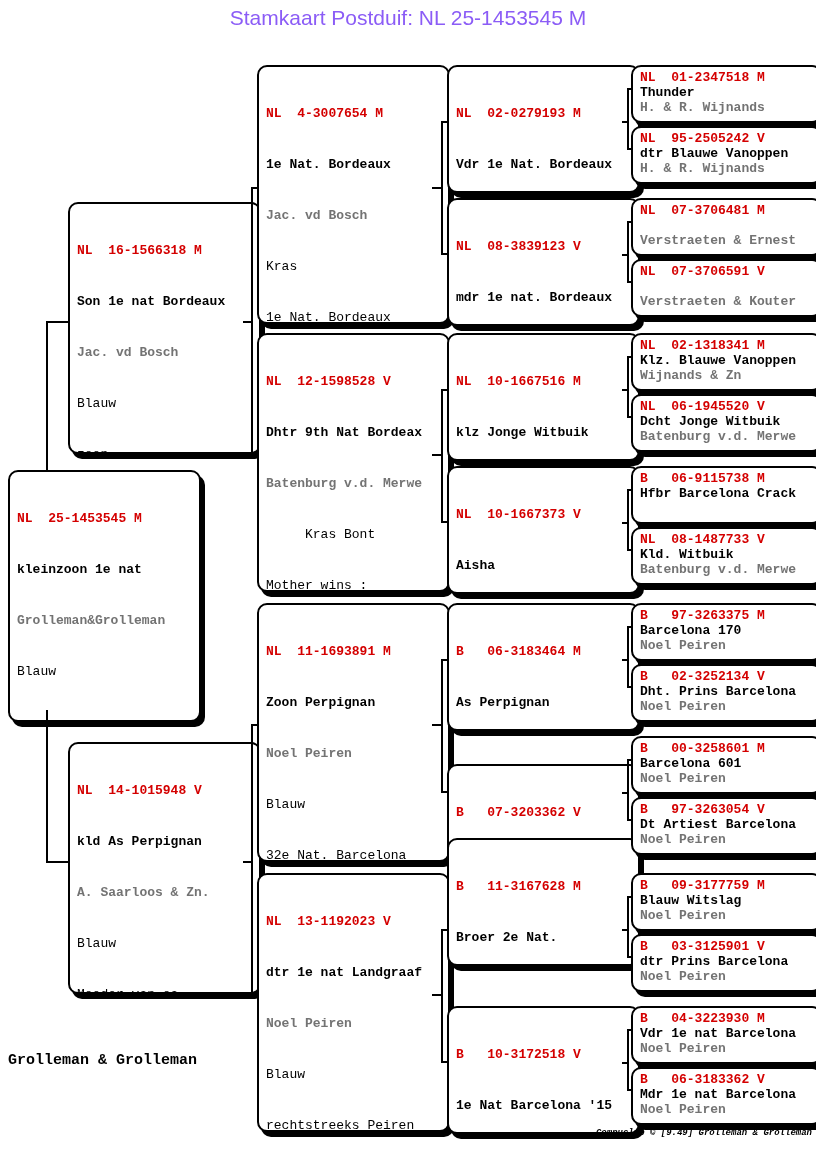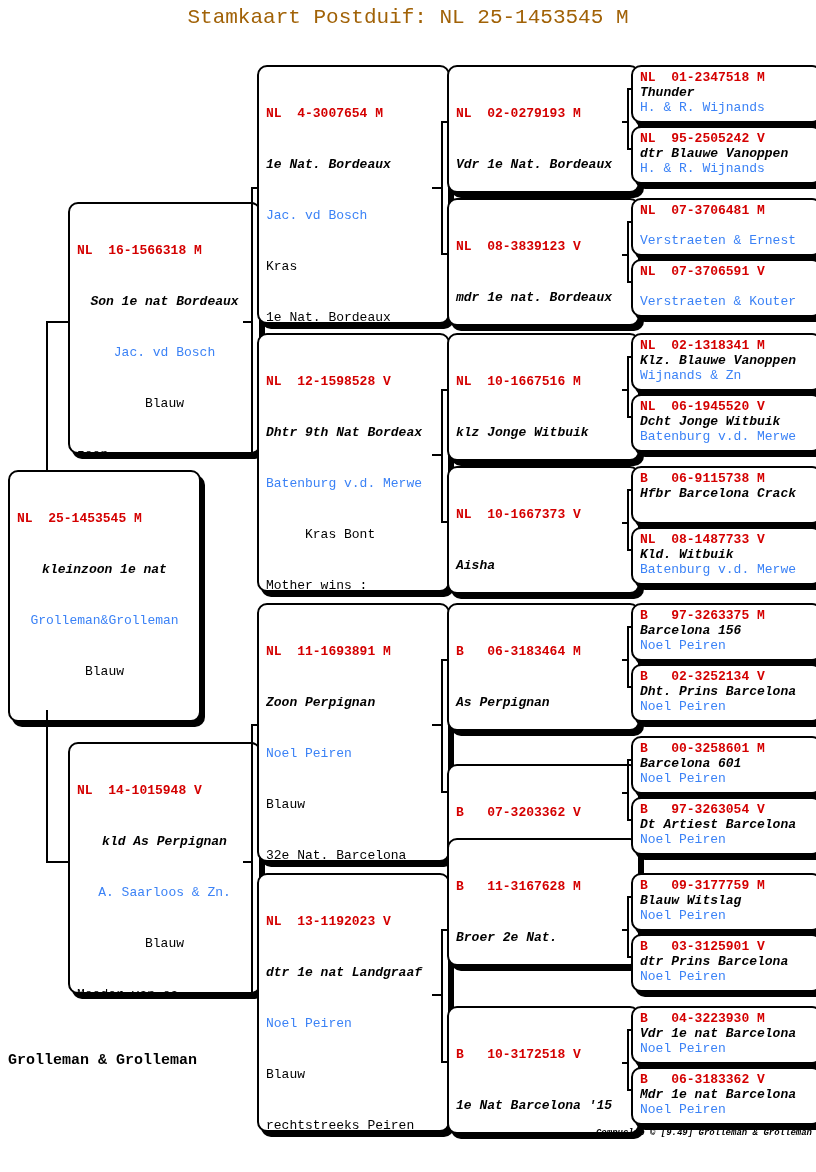--- a/index.html
+++ b/index.html
@@ -1,28 +1,28 @@
 <!DOCTYPE html>
 <html><head>
 <meta charset="utf-8">
 <style>
   html,body{margin:0;padding:0;background:#fff}
   #page{position:relative;width:816px;height:1172px;background:#fff;overflow:hidden;
         font-family:"Liberation Mono","DejaVu Sans Mono",monospace;color:#000}
   .title{position:absolute;top:6px;left:0;width:100%;text-align:center;
-         font-family:Liberation Mono, monospace;font-size:21px;color:#a16207}
+         font-family:Liberation Sans, sans-serif;font-size:21px;color:#8b5cf6}
   .box{position:absolute;background:#fff;border:2px solid #000;border-radius:10px;
        box-shadow:4px 5px 0 #000;padding:4px 7px;font-size:13px;line-height:17px;
        white-space:pre;overflow:hidden}
   .ring{color:#d40000;font-weight:bold;min-height:17px}
-  .bname{font-weight:bold;font-style:italic;min-height:17px}
-  .bowner{color:#3b82f6;font-weight:normal;min-height:17px}
+  .bname{font-weight:bold;min-height:17px}
+  .bowner{color:#737373;font-weight:bold;min-height:17px}
   .bcolor{min-height:17px}
   .bline{min-height:17px}
-  .hc .bname,.hc .bowner,.hc .bcolor{text-align:center}
+  .hc .bname,.hc .bowner,.hc .bcolor{text-align:left}
   .g5{line-height:15px;padding:3px 7px}
   .g5 .ring,.g5 .bname,.g5 .bowner{min-height:15px}
   .v{position:absolute;width:2px;background:#000}
   .h{position:absolute;height:2px;background:#000}
   .footer{position:absolute;left:8px;top:1016px;font-size:13px;line-height:17px;white-space:pre}
   .fname{font-weight:bold;font-size:15px;line-height:21px}
   .credit{position:absolute;right:4px;top:1128px;font-weight:bold;font-style:italic;font-size:9px}
 </style>
 </head>
 <body>
@@ -142,21 +142,21 @@
 
   <div id="gen5-slots">
       <div class="box g5" style="left: 631px; top: 65px; width: 173px; height: 48px;"><div class="ring">NL  01-2347518 M</div><div class="bname">Thunder</div><div class="bowner">H. &amp; R. Wijnands</div></div>
       <div class="box g5" style="left: 631px; top: 126px; width: 173px; height: 48px;"><div class="ring">NL  95-2505242 V</div><div class="bname">dtr Blauwe Vanoppen</div><div class="bowner">H. &amp; R. Wijnands</div></div>
       <div class="box g5" style="left: 631px; top: 198px; width: 173px; height: 48px;"><div class="ring">NL  07-3706481 M</div><div class="bname"></div><div class="bowner">Verstraeten &amp; Ernest</div></div>
       <div class="box g5" style="left: 631px; top: 259px; width: 173px; height: 48px;"><div class="ring">NL  07-3706591 V</div><div class="bname"></div><div class="bowner">Verstraeten &amp; Kouter</div></div>
       <div class="box g5" style="left: 631px; top: 333px; width: 173px; height: 48px;"><div class="ring">NL  02-1318341 M</div><div class="bname">Klz. Blauwe Vanoppen</div><div class="bowner">Wijnands &amp; Zn</div></div>
       <div class="box g5" style="left: 631px; top: 394px; width: 173px; height: 48px;"><div class="ring">NL  06-1945520 V</div><div class="bname">Dcht Jonge Witbuik</div><div class="bowner">Batenburg v.d. Merwe</div></div>
       <div class="box g5" style="left: 631px; top: 466px; width: 173px; height: 48px;"><div class="ring">B   06-9115738 M</div><div class="bname">Hfbr Barcelona Crack</div><div class="bowner"></div></div>
       <div class="box g5" style="left: 631px; top: 527px; width: 173px; height: 48px;"><div class="ring">NL  08-1487733 V</div><div class="bname">Kld. Witbuik</div><div class="bowner">Batenburg v.d. Merwe</div></div>
-      <div class="box g5" style="left: 631px; top: 603px; width: 173px; height: 48px;"><div class="ring">B   97-3263375 M</div><div class="bname">Barcelona 156</div><div class="bowner">Noel Peiren</div></div>
+      <div class="box g5" style="left: 631px; top: 603px; width: 173px; height: 48px;"><div class="ring">B   97-3263375 M</div><div class="bname">Barcelona 170</div><div class="bowner">Noel Peiren</div></div>
       <div class="box g5" style="left: 631px; top: 664px; width: 173px; height: 48px;"><div class="ring">B   02-3252134 V</div><div class="bname">Dht. Prins Barcelona</div><div class="bowner">Noel Peiren</div></div>
       <div class="box g5" style="left: 631px; top: 736px; width: 173px; height: 48px;"><div class="ring">B   00-3258601 M</div><div class="bname">Barcelona 601</div><div class="bowner">Noel Peiren</div></div>
       <div class="box g5" style="left: 631px; top: 797px; width: 173px; height: 48px;"><div class="ring">B   97-3263054 V</div><div class="bname">Dt Artiest Barcelona</div><div class="bowner">Noel Peiren</div></div>
       <div class="box g5" style="left: 631px; top: 873px; width: 173px; height: 48px;"><div class="ring">B   09-3177759 M</div><div class="bname">Blauw Witslag</div><div class="bowner">Noel Peiren</div></div>
       <div class="box g5" style="left: 631px; top: 934px; width: 173px; height: 48px;"><div class="ring">B   03-3125901 V</div><div class="bname">dtr Prins Barcelona</div><div class="bowner">Noel Peiren</div></div>
       <div class="box g5" style="left: 631px; top: 1006px; width: 173px; height: 48px;"><div class="ring">B   04-3223930 M</div><div class="bname">Vdr 1e nat Barcelona</div><div class="bowner">Noel Peiren</div></div>
       <div class="box g5" style="left: 631px; top: 1067px; width: 173px; height: 48px;"><div class="ring">B   06-3183362 V</div><div class="bname">Mdr 1e nat Barcelona</div><div class="bowner">Noel Peiren</div></div>
     </div>
 
   <div id="connectors">

